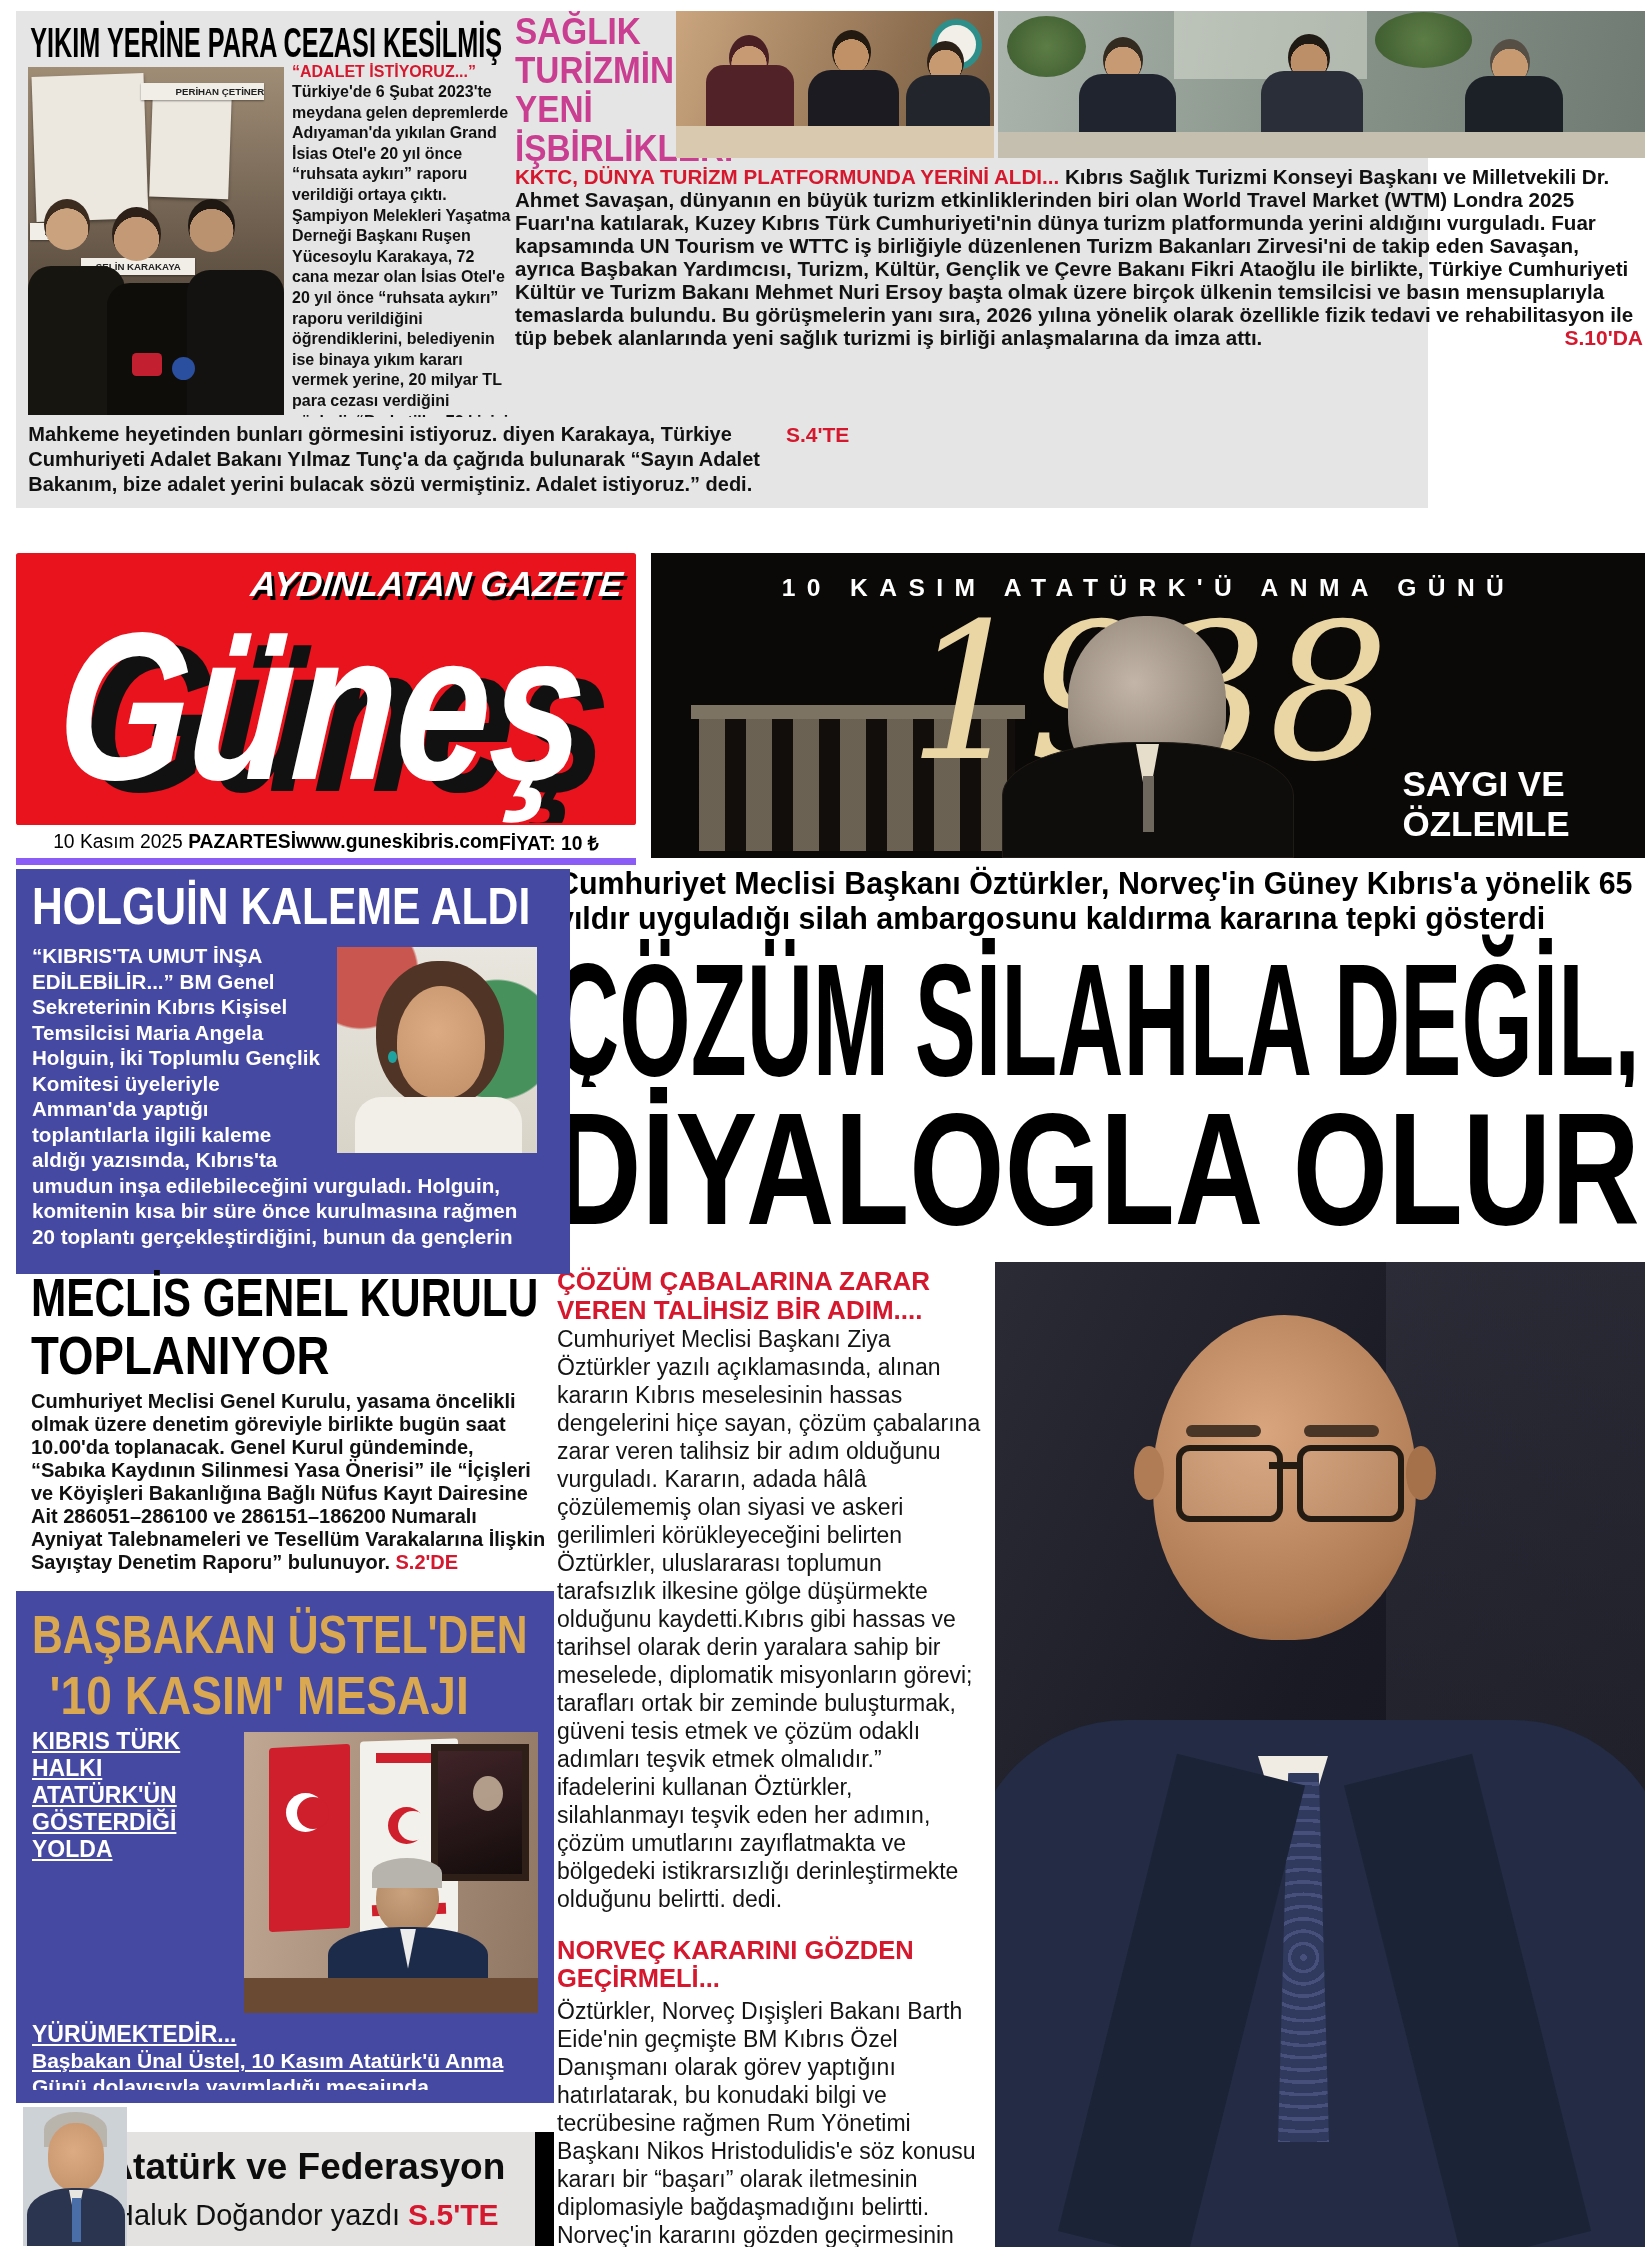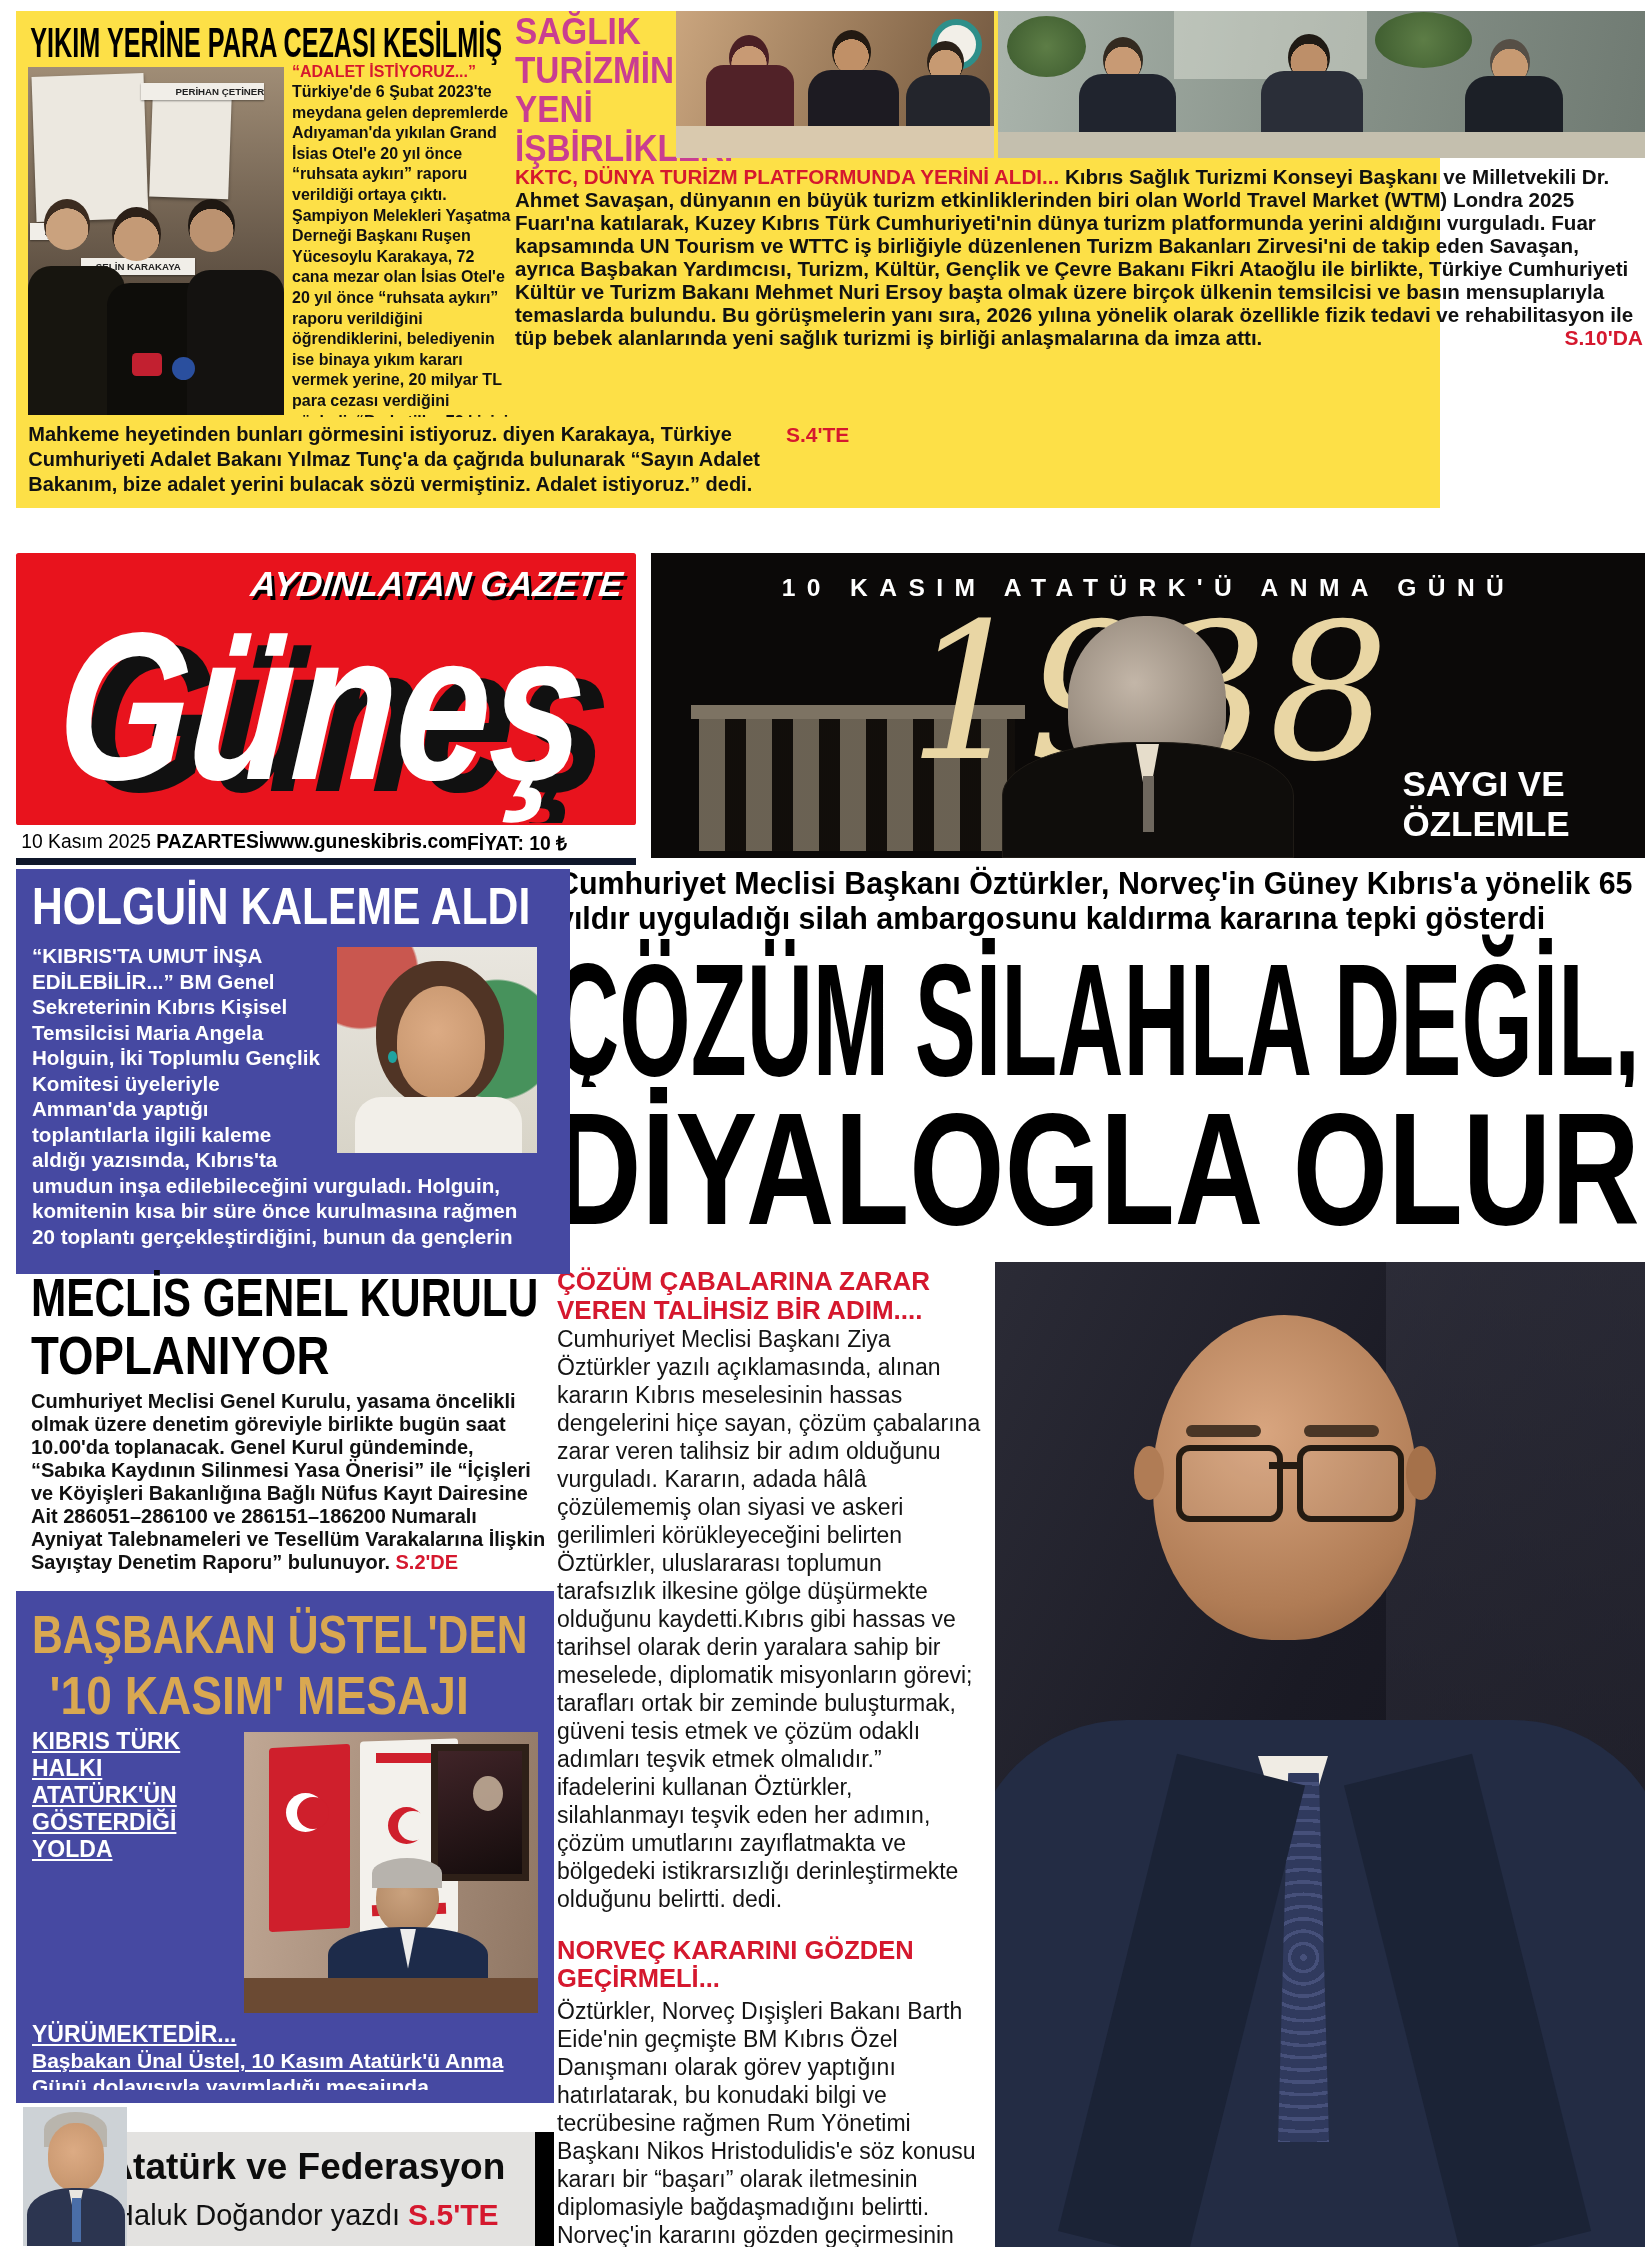--- a/index.html
+++ b/index.html
@@ -3,21 +3,21 @@
 <meta charset="utf-8">
 <style>
   html,body{margin:0;padding:0;background:#888;}
   .page{position:relative;width:1646px;height:2247px;background:#ffffff;overflow:hidden;
         font-family:"Liberation Sans",sans-serif;}
   .abs{position:absolute;}
   .ph{position:absolute;overflow:hidden;}
   svg text{font-family:"Liberation Sans","DejaVu Sans",sans-serif;font-weight:bold;}
 
   
-  .top{position:absolute;left:16px;top:10.5px;width:1412px;height:497px;background:#fde047;padding-left:12px;}
+  .top{position:absolute;left:16px;top:10.5px;width:1412px;height:497px;background:#e5e5e5;}
   .tl-side{position:absolute;left:276px;top:51px;width:221px;height:355px;
            font-size:16px;line-height:20.6px;color:#111;font-weight:bold;overflow:hidden;}
   .tl-wide{position:absolute;left:12.3px;top:411px;width:821px;
            font-size:20px;line-height:25px;color:#111;font-weight:bold;}
   .lead-red{color:#d5182e;font-weight:bold;}
   .ref-red{color:#d5182e;font-weight:bold;}
   .fr{float:right;}
   .tr-head{position:absolute;left:499px;top:1.8px;width:202px;
            font-size:37px;line-height:39px;font-weight:bold;color:#c93e91;
            transform:scaleX(.9);transform-origin:0 0;}
@@ -38,21 +38,21 @@
   .emblem{position:absolute;border-radius:50%;background:#f2efe8;border:6.1px solid #2e8f8a;}
   .table1{position:absolute;left:0;bottom:0;width:100%;background:#d9c9ae;}
   .table2{position:absolute;left:0;bottom:0;width:100%;background:#c4bfae;}
   .plant{position:absolute;border-radius:50%;background:radial-gradient(circle,#5d7d46,#3c5a2e);}
 
   
   .mast-red{position:absolute;left:16px;top:553px;width:620px;height:272px;background:#e8131d;border-radius:2.6px;}
   .tagline{position:absolute;right:14px;top:10.5px;font-size:35px;font-weight:bold;font-style:italic;
            color:#fff;text-shadow:3.5px 3.5px 0 #000;transform:skewX(-6deg);}
   .mast-strip{position:absolute;left:16px;top:826px;width:620px;height:32px;background:#fff;
-              border-bottom:7px solid #0f172a;display:flex;align-items:center;justify-content:flex-start;
+              border-bottom:7px solid #8b5cf6;display:flex;align-items:center;justify-content:center;
               font-size:19.3px;color:#000;}
   .mast-strip .cell{white-space:nowrap;}
 
   
   .memorial{position:absolute;left:651px;top:553px;width:995px;height:305px;background:#0b0908;overflow:hidden;}
   .mem-title{position:absolute;left:0;top:21px;width:100%;text-align:center;color:#fff;
              font-size:24.6px;font-weight:bold;letter-spacing:11.4px;}
   .mem-year{position:absolute;left:0;top:30px;width:100%;text-align:center;color:#e9d6a4;
             font-family:"DejaVu Serif","Liberation Serif",serif;font-style:italic;font-size:189px;z-index:1;}
   .mem-caption{position:absolute;right:24.6px;bottom:14px;width:219px;color:#fff;font-size:35px;

